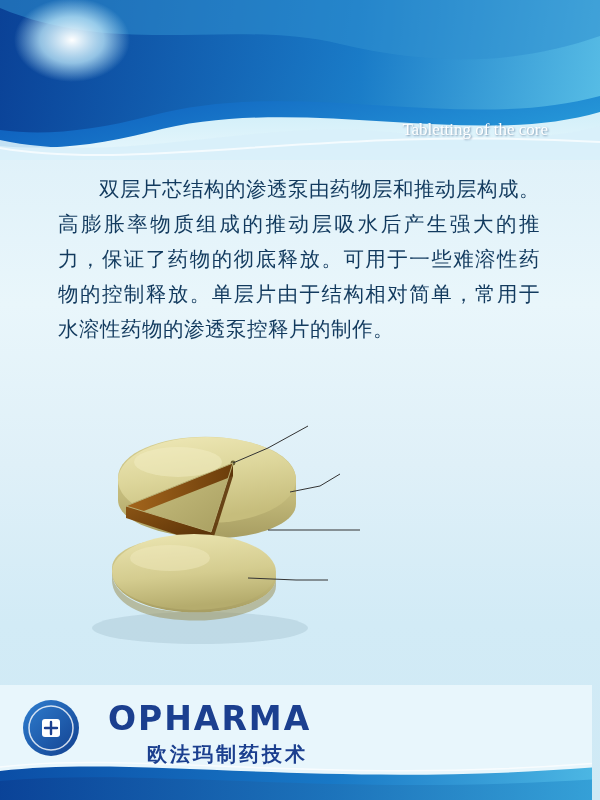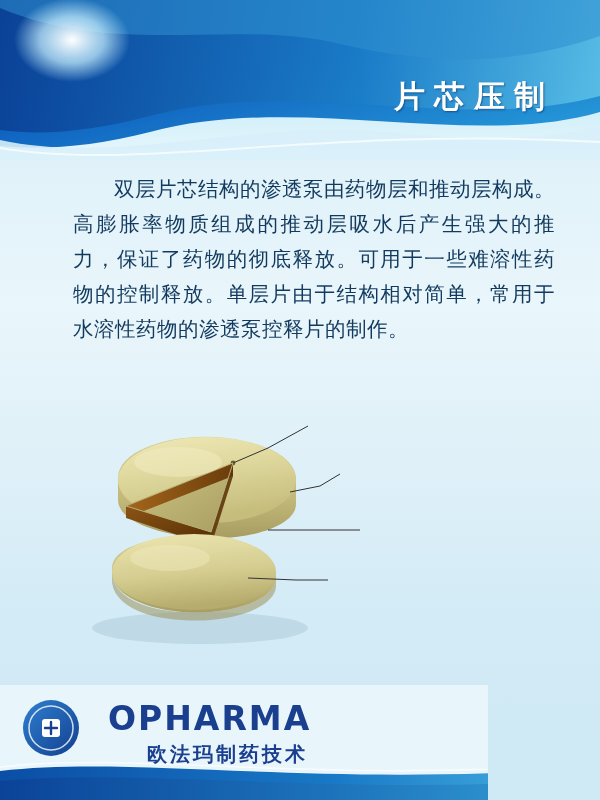--- a/index.html
+++ b/index.html
@@ -72,39 +72,38 @@
     left: 58px;
     top: 172px;
     width: 482px;
     font-family: "DejaVu Sans", "Liberation Sans", sans-serif;
     font-size: 20.5px;
     line-height: 35px;
     color: #123a5e;
     text-indent: 41px;
     text-align: justify;
     letter-spacing: 0.5px;
-    margin-left: 15px;
   }
 
   
   .diagram {
     position: absolute;
     left: 0;
     top: 400px;
     width: 600px;
     height: 280px;
   }
   .diagram svg { display: block; }
 
   
   .footer {
     position: absolute;
     left: 0;
     bottom: 0;
-    width: 488px;
+    width: 592px;
     height: 115px;
     overflow: hidden;
     margin-top: 46px;
   }
   .logo-mark {
     position: absolute;
     left: 22px;
     top: 14px;
     width: 58px;
     height: 58px;
@@ -164,21 +163,21 @@
 
       <rect x="0" y="0" width="600" height="160" fill="url(#bg3)"></rect>
       <path d="M0,0 L600,0 L600,112 C470,150 300,92 150,132 C92,147 44,150 0,146 Z" fill="url(#bg1)"></path>
       <path d="M0,0 L600,0 L600,96 C460,134 300,76 150,116 C92,131 44,136 0,130 Z" fill="url(#bg2)" opacity="0.85"></path>
       <path d="M0,8 C120,58 230,18 340,44 C450,70 530,60 600,36 L600,0 L0,0 Z" fill="#2f8fd0" opacity="0.55"></path>
       <path d="M0,140 C120,166 260,118 390,132 C480,142 550,140 600,126 L600,160 L0,160 Z" fill="#d8eff9" opacity="0.9"></path>
       <ellipse cx="72" cy="40" rx="58" ry="42" fill="url(#glow)"></ellipse>
       <path d="M0,148 C140,172 320,126 600,142" stroke="#ffffff" stroke-width="2" fill="none" opacity="0.7"></path>
     </svg>
 
-    <div class="title-zh">片芯压制</div>
+    <div class="title-en">Tabletting of the core</div>
   </div>
 
   <div class="body-text">双层片芯结构的渗透泵由药物层和推动层构成。高膨胀率物质组成的推动层吸水后产生强大的推力，保证了药物的彻底释放。可用于一些难溶性药物的控制释放。单层片由于结构相对简单，常用于水溶性药物的渗透泵控释片的制作。</div>
 
   <div class="diagram">
     <svg width="600" height="280" viewBox="0 0 600 280">
       <defs>
         <linearGradient id="goldTop" x1="0" y1="0" x2="0.3" y2="1">
           <stop offset="0%" stop-color="#efe9b8"></stop>
           <stop offset="50%" stop-color="#ddd69b"></stop>

